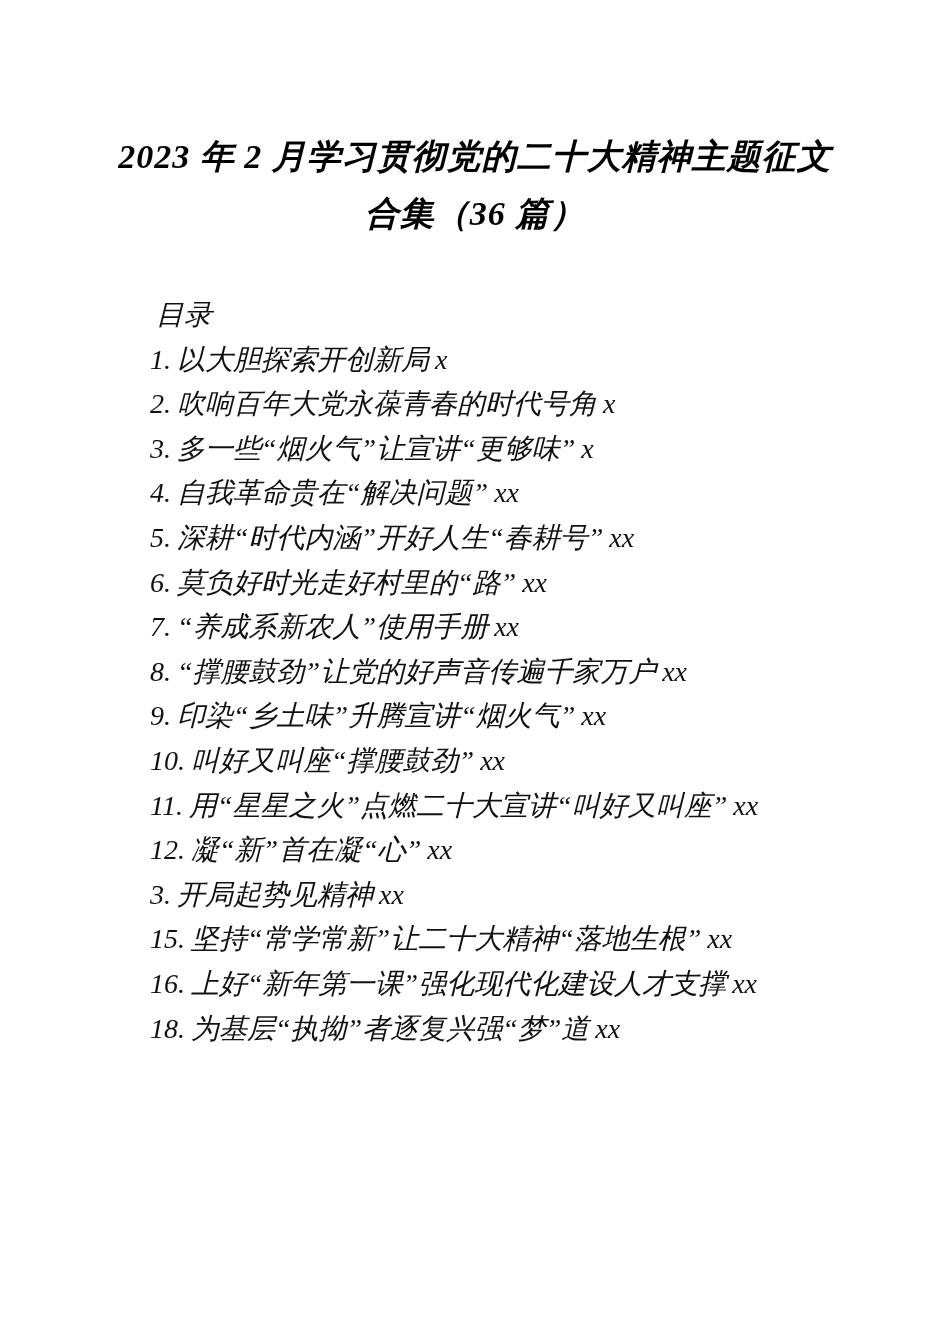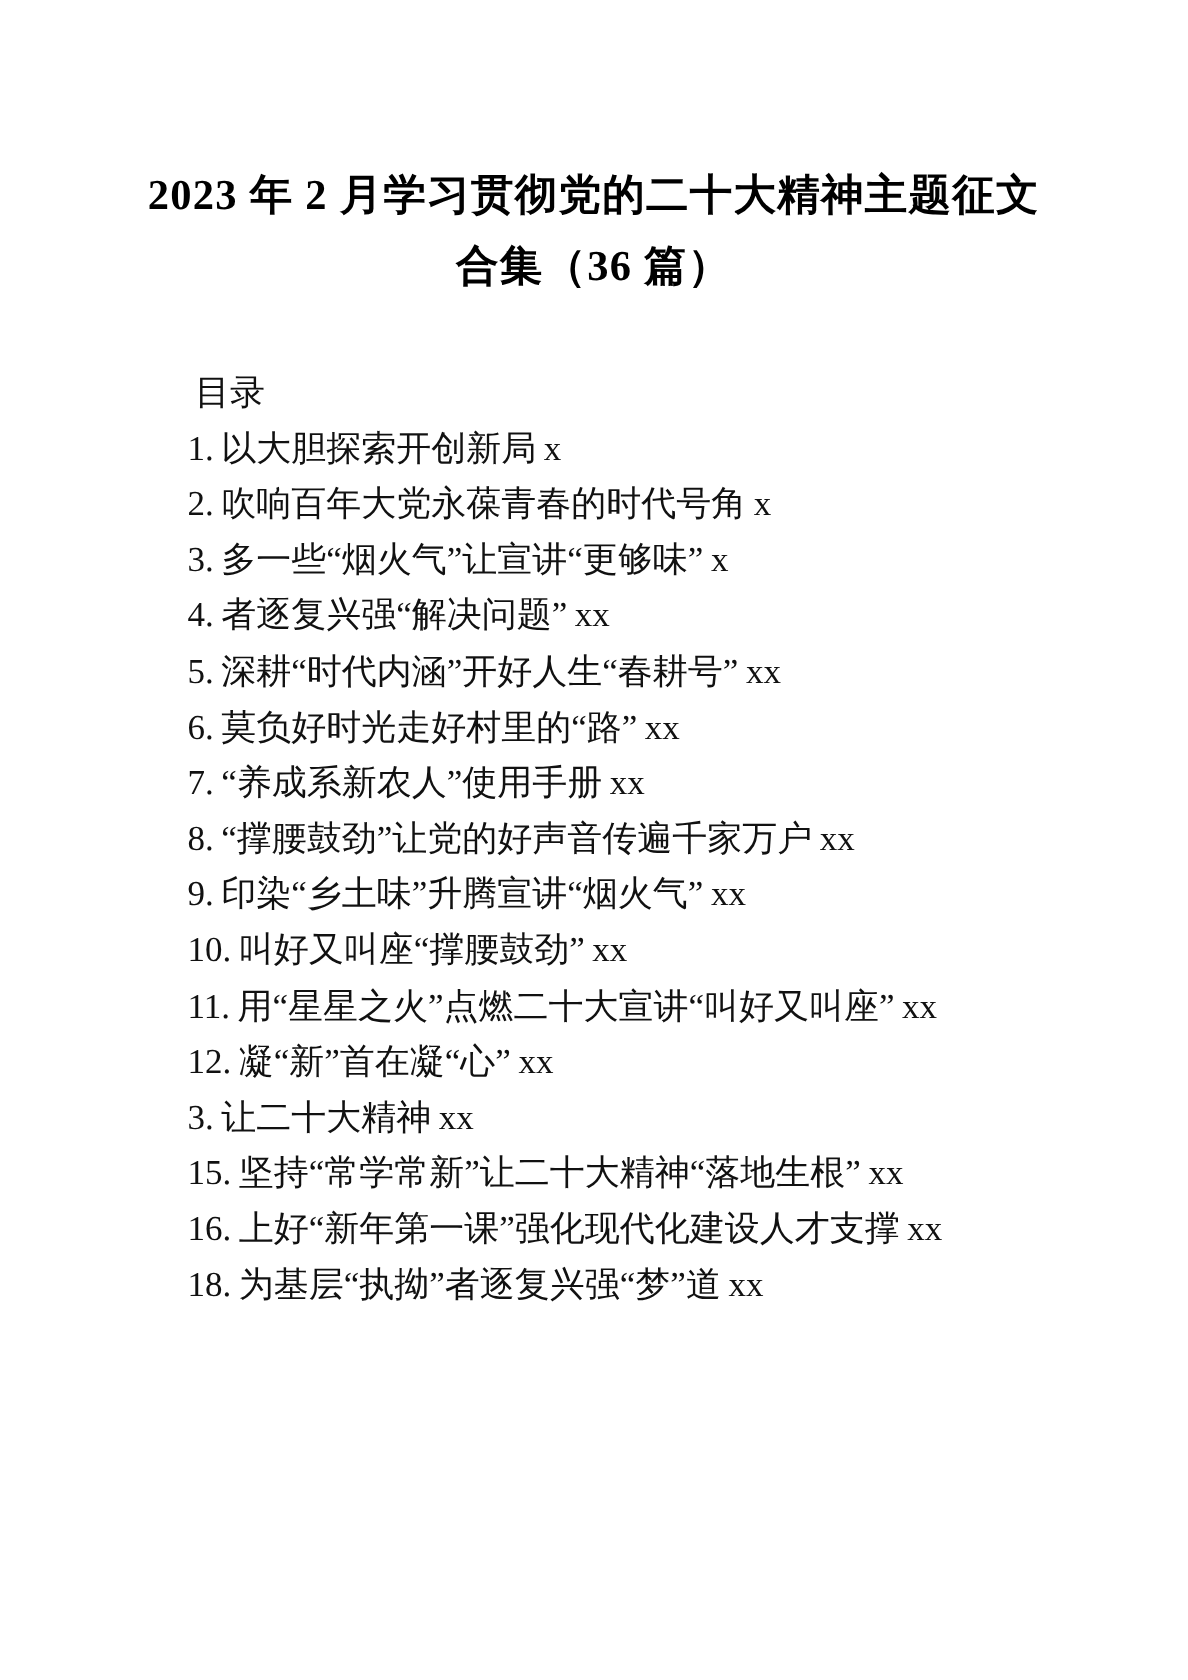--- a/index.html
+++ b/index.html
@@ -8,20 +8,21 @@
     background: #ffffff;
   }
   .page {
     position: relative;
     width: 950px;
     height: 1344px;
     background: #ffffff;
     color: #000000;
     font-family: "Liberation Serif", "DejaVu Serif", serif;
     overflow: hidden;
+    font-style: italic;
   }
   .doc-title {
     position: absolute;
     top: 128px;
     left: 40px;
     right: 40px;
     text-align: center;
     font-size: 34px;
     line-height: 57px;
     font-weight: bold;
@@ -59,29 +60,29 @@
     <div>2023 年 2 月学习贯彻党的二十大精神主题征文</div>
     <div>合集（36 篇）</div>
   </div>
 
   <div class="toc">
     <div class="toc-heading">目录</div>
     <div id="toc-list">
         <div class="toc-line"><span class="toc-item-number">1.</span><span class="toc-item-title">以大胆探索开创新局</span><span class="toc-item-page">x</span></div>
         <div class="toc-line"><span class="toc-item-number">2.</span><span class="toc-item-title">吹响百年大党永葆青春的时代号角</span><span class="toc-item-page">x</span></div>
         <div class="toc-line"><span class="toc-item-number">3.</span><span class="toc-item-title">多一些“烟火气”让宣讲“更够味”</span><span class="toc-item-page">x</span></div>
-        <div class="toc-line"><span class="toc-item-number">4.</span><span class="toc-item-title">者逐复兴强“解决问题”</span><span class="toc-item-page">xx</span></div>
+        <div class="toc-line"><span class="toc-item-number">4.</span><span class="toc-item-title">自我革命贵在“解决问题”</span><span class="toc-item-page">xx</span></div>
         <div class="toc-line"><span class="toc-item-number">5.</span><span class="toc-item-title">深耕“时代内涵”开好人生“春耕号”</span><span class="toc-item-page">xx</span></div>
         <div class="toc-line"><span class="toc-item-number">6.</span><span class="toc-item-title">莫负好时光走好村里的“路”</span><span class="toc-item-page">xx</span></div>
         <div class="toc-line"><span class="toc-item-number">7.</span><span class="toc-item-title">“养成系新农人”使用手册</span><span class="toc-item-page">xx</span></div>
         <div class="toc-line"><span class="toc-item-number">8.</span><span class="toc-item-title">“撑腰鼓劲”让党的好声音传遍千家万户</span><span class="toc-item-page">xx</span></div>
         <div class="toc-line"><span class="toc-item-number">9.</span><span class="toc-item-title">印染“乡土味”升腾宣讲“烟火气”</span><span class="toc-item-page">xx</span></div>
         <div class="toc-line"><span class="toc-item-number">10.</span><span class="toc-item-title">叫好又叫座“撑腰鼓劲”</span><span class="toc-item-page">xx</span></div>
         <div class="toc-line"><span class="toc-item-number">11.</span><span class="toc-item-title">用“星星之火”点燃二十大宣讲“叫好又叫座”</span><span class="toc-item-page">xx</span></div>
         <div class="toc-line"><span class="toc-item-number">12.</span><span class="toc-item-title">凝“新”首在凝“心”</span><span class="toc-item-page">xx</span></div>
-        <div class="toc-line"><span class="toc-item-number">3.</span><span class="toc-item-title">让二十大精神</span><span class="toc-item-page">xx</span></div>
+        <div class="toc-line"><span class="toc-item-number">3.</span><span class="toc-item-title">开局起势见精神</span><span class="toc-item-page">xx</span></div>
         <div class="toc-line"><span class="toc-item-number">15.</span><span class="toc-item-title">坚持“常学常新”让二十大精神“落地生根”</span><span class="toc-item-page">xx</span></div>
         <div class="toc-line"><span class="toc-item-number">16.</span><span class="toc-item-title">上好“新年第一课”强化现代化建设人才支撑</span><span class="toc-item-page">xx</span></div>
         <div class="toc-line"><span class="toc-item-number">18.</span><span class="toc-item-title">为基层“执拗”者逐复兴强“梦”道</span><span class="toc-item-page">xx</span></div>
       </div>
   </div>
 
 </div>
 
 </body></html>

